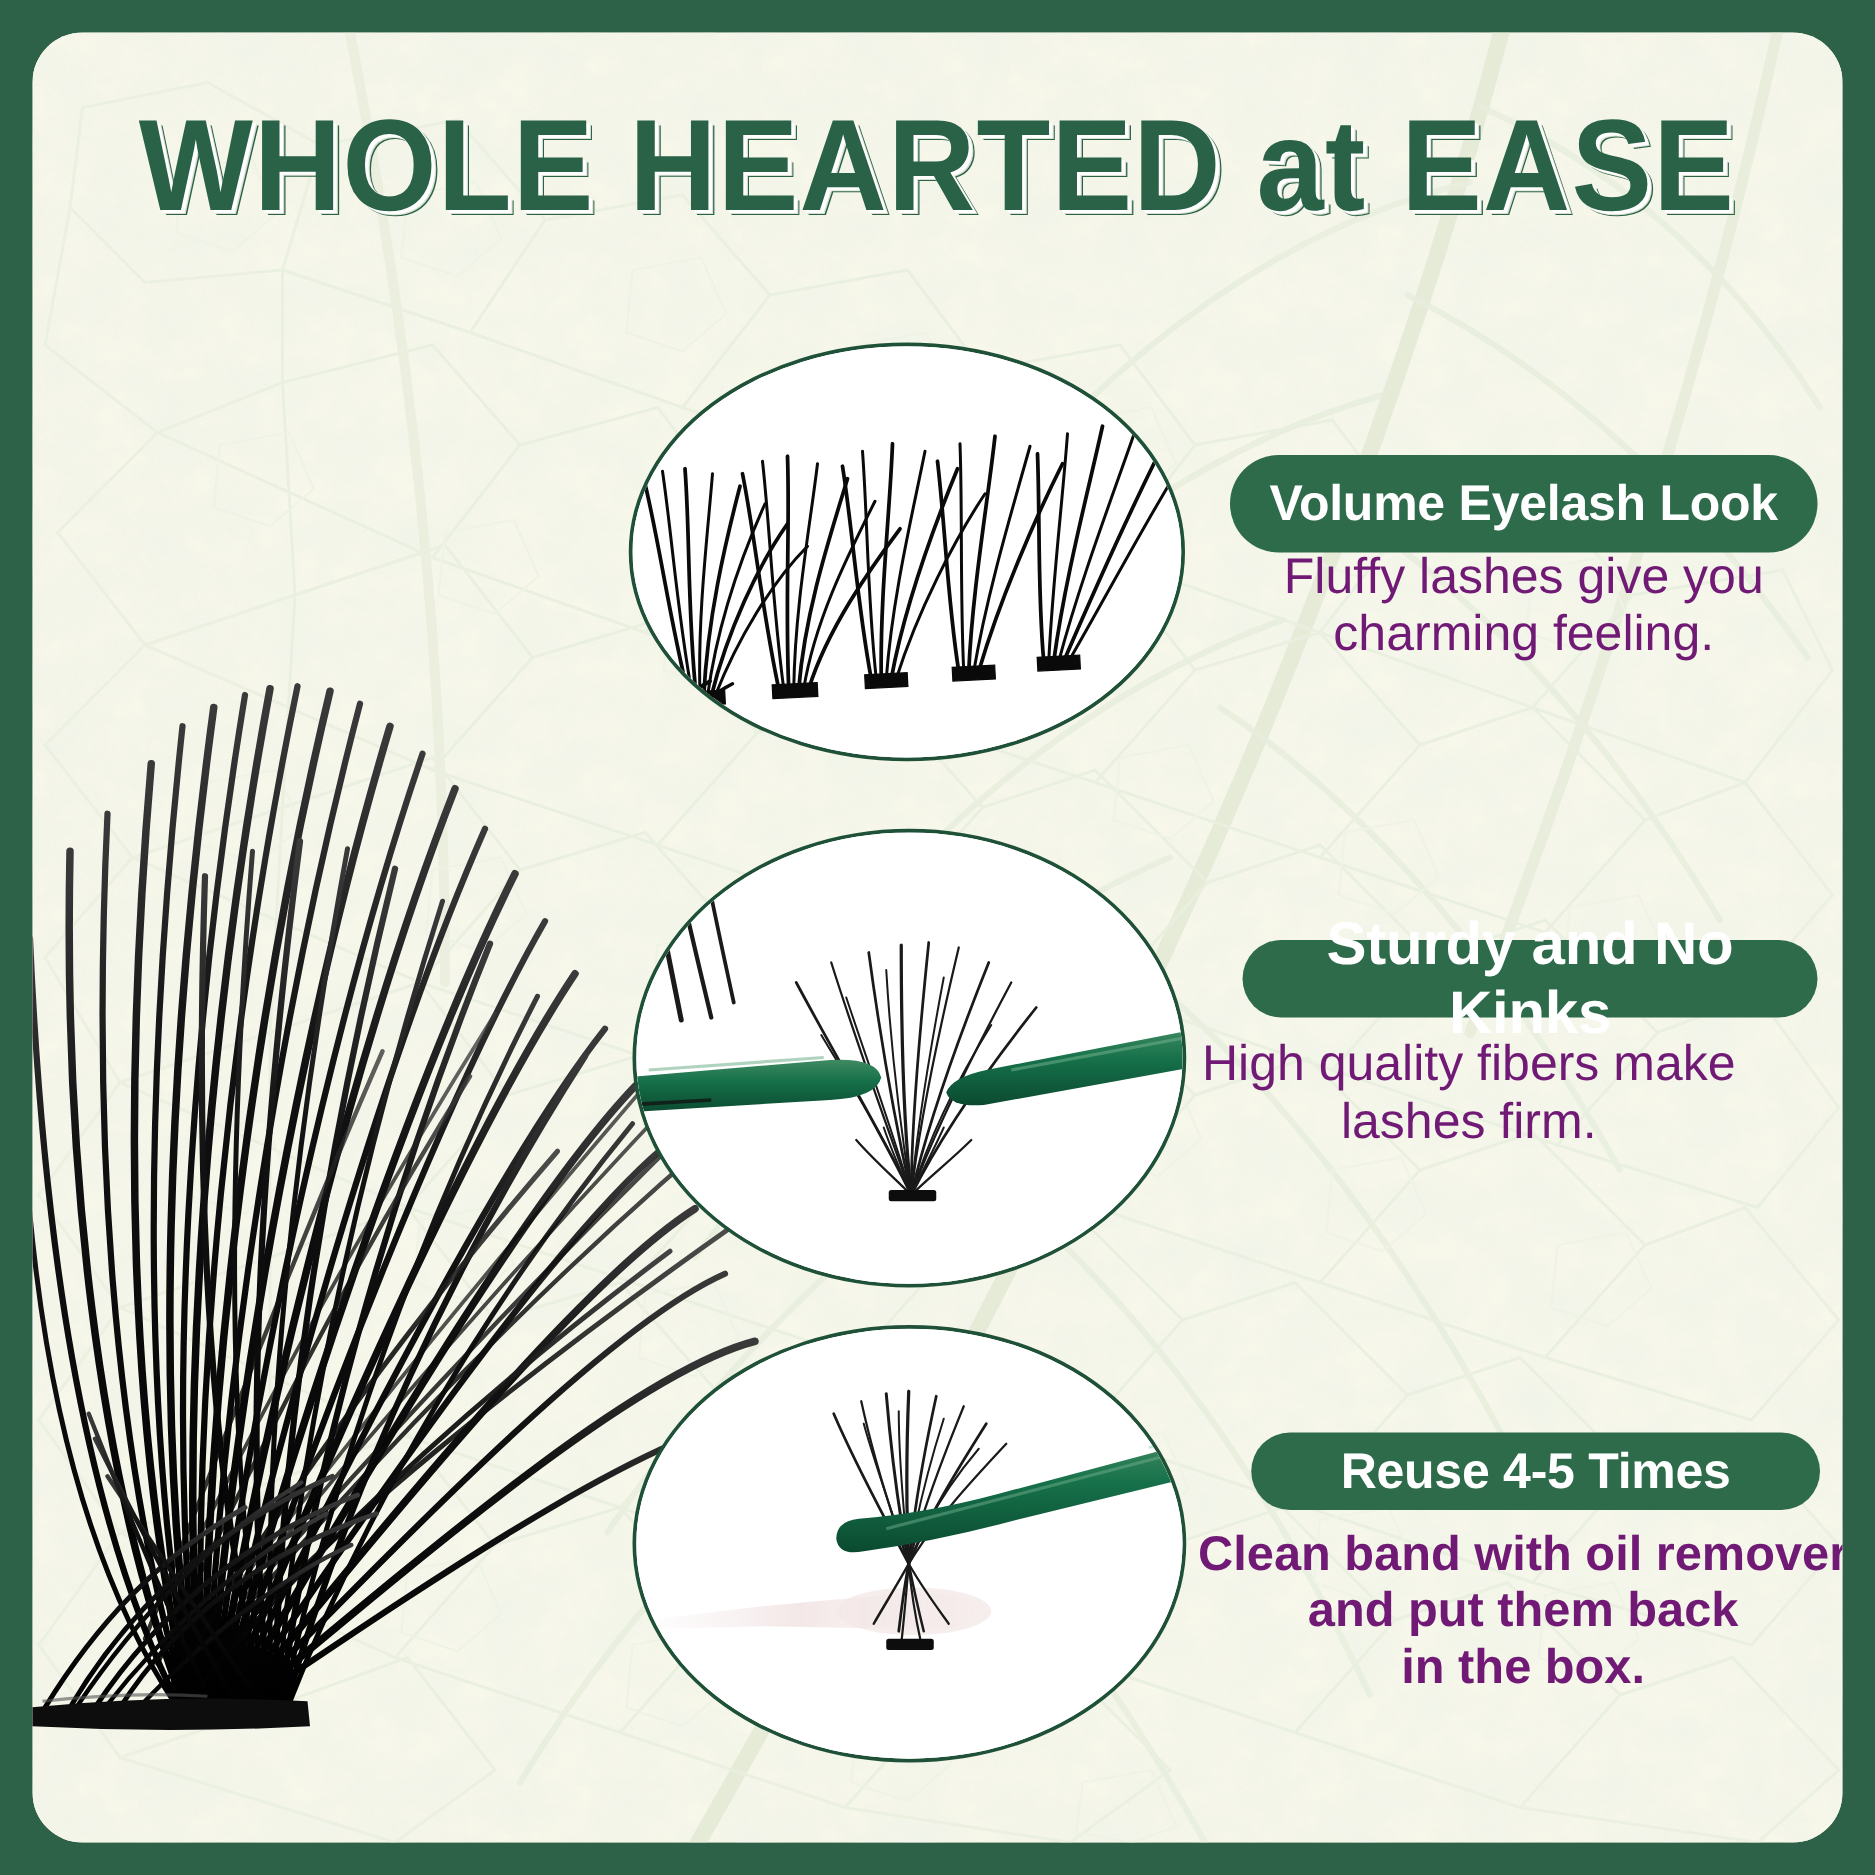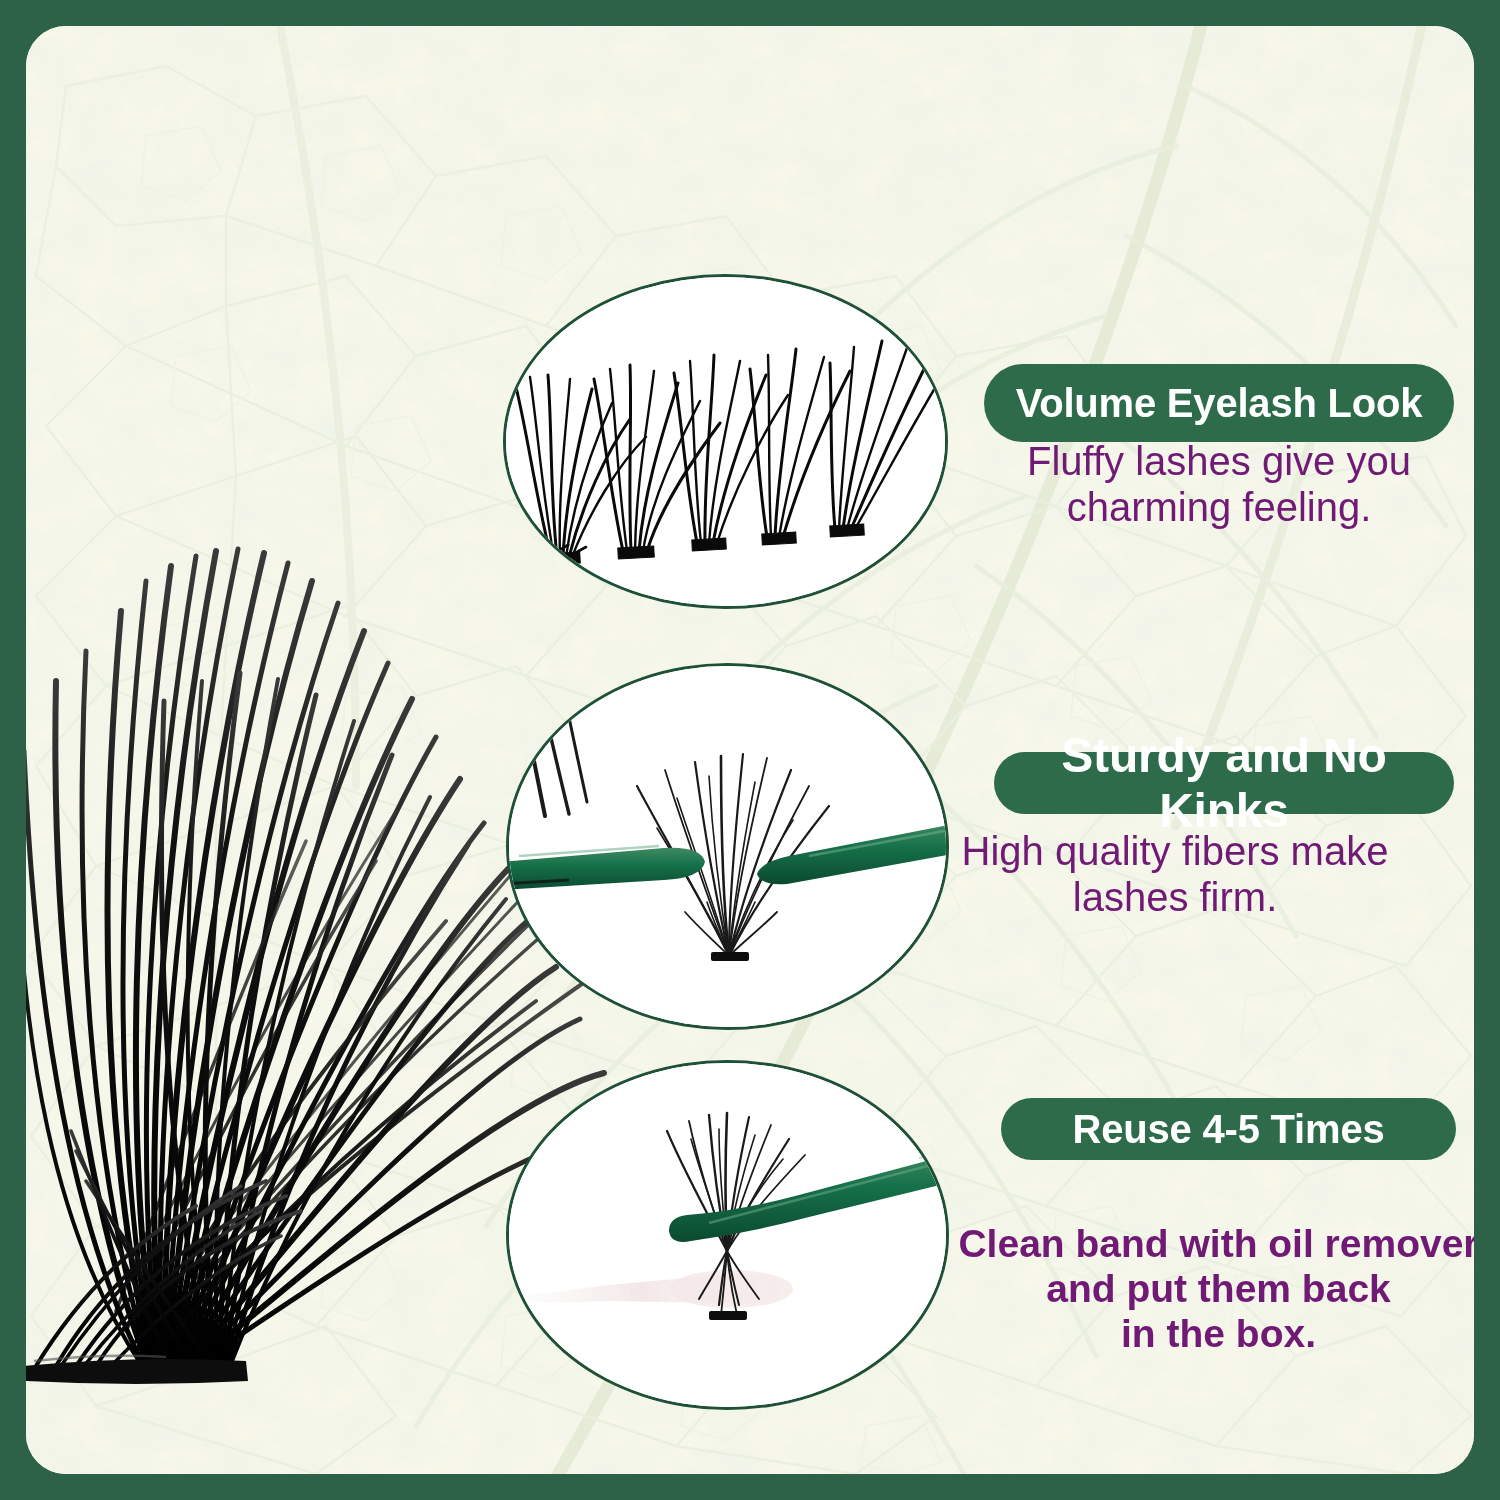--- a/index.html
+++ b/index.html
@@ -100,21 +100,21 @@
   #f1-pill{left:958px;top:338px;width:470px;height:78px;font-size:40px;}
   #f1-desc{left:938px;top:412px;width:510px;}
 
   
   #f2-oval{left:480px;top:637px;width:443px;height:367px;}
   #f2-pill{left:968px;top:726px;width:460px;height:62px;font-size:48px;}
   #f2-desc{left:894px;top:802px;width:510px;}
 
   
   #f3-oval{left:480px;top:1034px;width:443px;height:350px;}
-  #f3-pill{left:975px;top:1072px;width:455px;height:62px;font-size:40px;}
+  #f3-pill{left:975px;top:1120px;width:455px;height:62px;font-size:40px;}
   #f3-desc{left:920px;top:1196px;width:545px;font-size:39px;font-weight:bold;}
 </style>
 </head>
 <body>
 
 <div class="poster">
 
   <div class="panel">
 
     <svg class="leaf-tex" viewBox="0 0 1448 1448" preserveAspectRatio="none">
@@ -243,20 +243,23 @@
         <path d="M1030,1190 L1085,1180 L1105,1225 L1070,1255 L1025,1240 Z"></path>
         <path d="M1210,1250 L1265,1240 L1285,1285 L1250,1315 L1205,1300 Z"></path>
         <path d="M120,1160 L175,1150 L195,1195 L160,1225 L115,1210 Z"></path>
         <path d="M300,1230 L355,1220 L375,1265 L340,1295 L295,1280 Z"></path>
         <path d="M480,1290 L535,1280 L555,1325 L520,1355 L475,1340 Z"></path>
         <path d="M660,1350 L715,1340 L735,1385 L700,1415 L655,1400 Z"></path>
         <path d="M840,1400 L895,1390 L915,1435 L880,1448 L835,1440 Z"></path>
       </g>
     </svg>
 
+    <div class="title-wrap">
+      <div class="title">WHOLE HEARTED at EASE</div>
+    </div>
 
     <svg class="hero-lash" viewBox="0 0 620 1130" preserveAspectRatio="none">
       <defs>
         <linearGradient id="fibGrad" x1="0" y1="0" x2="0" y2="1">
           <stop offset="0%" stop-color="#3a3a3a"></stop>
           <stop offset="35%" stop-color="#111111"></stop>
           <stop offset="100%" stop-color="#000000"></stop>
         </linearGradient>
       </defs>
       <g stroke="url(#fibGrad)" fill="none" stroke-linecap="round">

